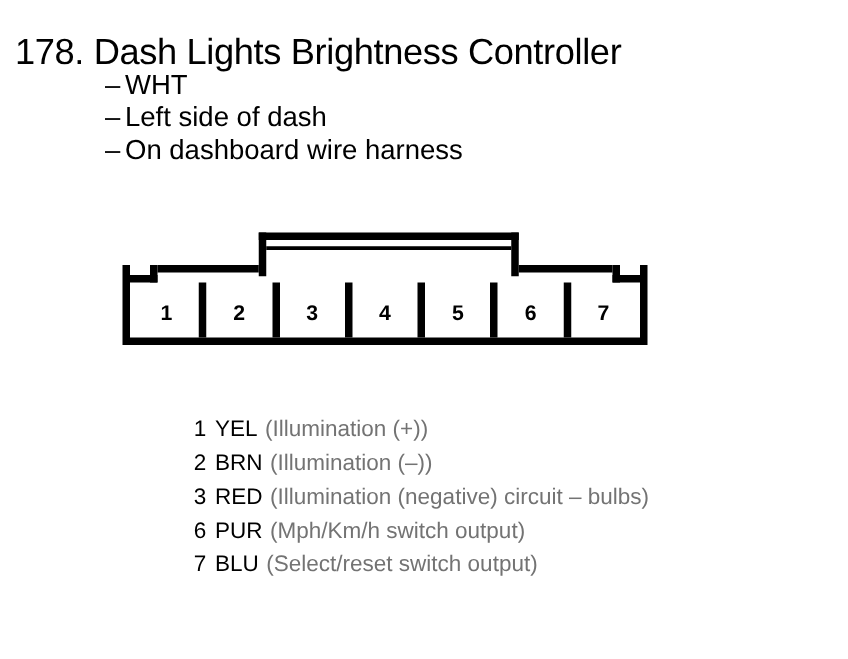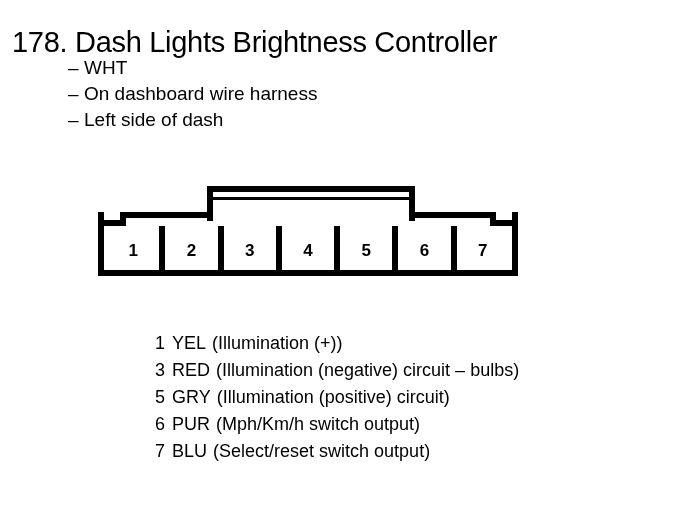--- a/index.html
+++ b/index.html
@@ -24,23 +24,23 @@
     font-size: 29px;
     font-weight: normal;
     letter-spacing: -0.3px;
     white-space: nowrap;
     line-height: 34px;
   }
 
   
   #description-list {
     position: absolute;
-    left: 68px;
+    left: 84px;
     top: 55px;
-    font-size: 19px;
+    font-size: 22px;
     line-height: 26px;
   }
   .desc-item {
     white-space: nowrap;
     display: block;
   }
   .desc-dash {
     display: inline-block;
     width: 16px;
   }
@@ -156,38 +156,38 @@
     display: block;
   }
   .legend-num {
     color: #000;
   }
   .legend-color {
     color: #000;
     margin-left: 7px;
   }
   .legend-desc {
-    color: #000000;
+    color: #737373;
     margin-left: 6px;
   }
 </style>
 </head>
 <body>
 
 <h1 id="page-title">178. Dash Lights Brightness Controller</h1>
 
 <div id="description-list">
   <span class="desc-item">
     <span class="desc-dash">–</span><span>WHT</span>
   </span>
   <span class="desc-item">
+    <span class="desc-dash">–</span><span>Left side of dash</span>
+  </span>
+  <span class="desc-item">
     <span class="desc-dash">–</span><span>On dashboard wire harness</span>
-  </span>
-  <span class="desc-item">
-    <span class="desc-dash">–</span><span>Left side of dash</span>
   </span>
 </div>
 
 <div id="connector-diagram">
 
   <div class="latch">
     <div class="latch-inner-line"></div>
   </div>
 
   <div class="body-outline"></div>
@@ -218,24 +218,24 @@
       <span>7</span>
     </div>
   </div>
 </div>
 
 <div id="pin-legend">
   <span class="legend-row">
     <span class="legend-num">1</span><span class="legend-color">YEL</span><span class="legend-desc">(Illumination (+))</span>
   </span>
   <span class="legend-row">
+    <span class="legend-num">2</span><span class="legend-color">BRN</span><span class="legend-desc">(Illumination (–))</span>
+  </span>
+  <span class="legend-row">
     <span class="legend-num">3</span><span class="legend-color">RED</span><span class="legend-desc">(Illumination (negative) circuit – bulbs)</span>
   </span>
   <span class="legend-row">
-    <span class="legend-num">5</span><span class="legend-color">GRY</span><span class="legend-desc">(Illumination (positive) circuit)</span>
-  </span>
-  <span class="legend-row">
     <span class="legend-num">6</span><span class="legend-color">PUR</span><span class="legend-desc">(Mph/Km/h switch output)</span>
   </span>
   <span class="legend-row">
     <span class="legend-num">7</span><span class="legend-color">BLU</span><span class="legend-desc">(Select/reset switch output)</span>
   </span>
 </div>
 
 </body></html>

